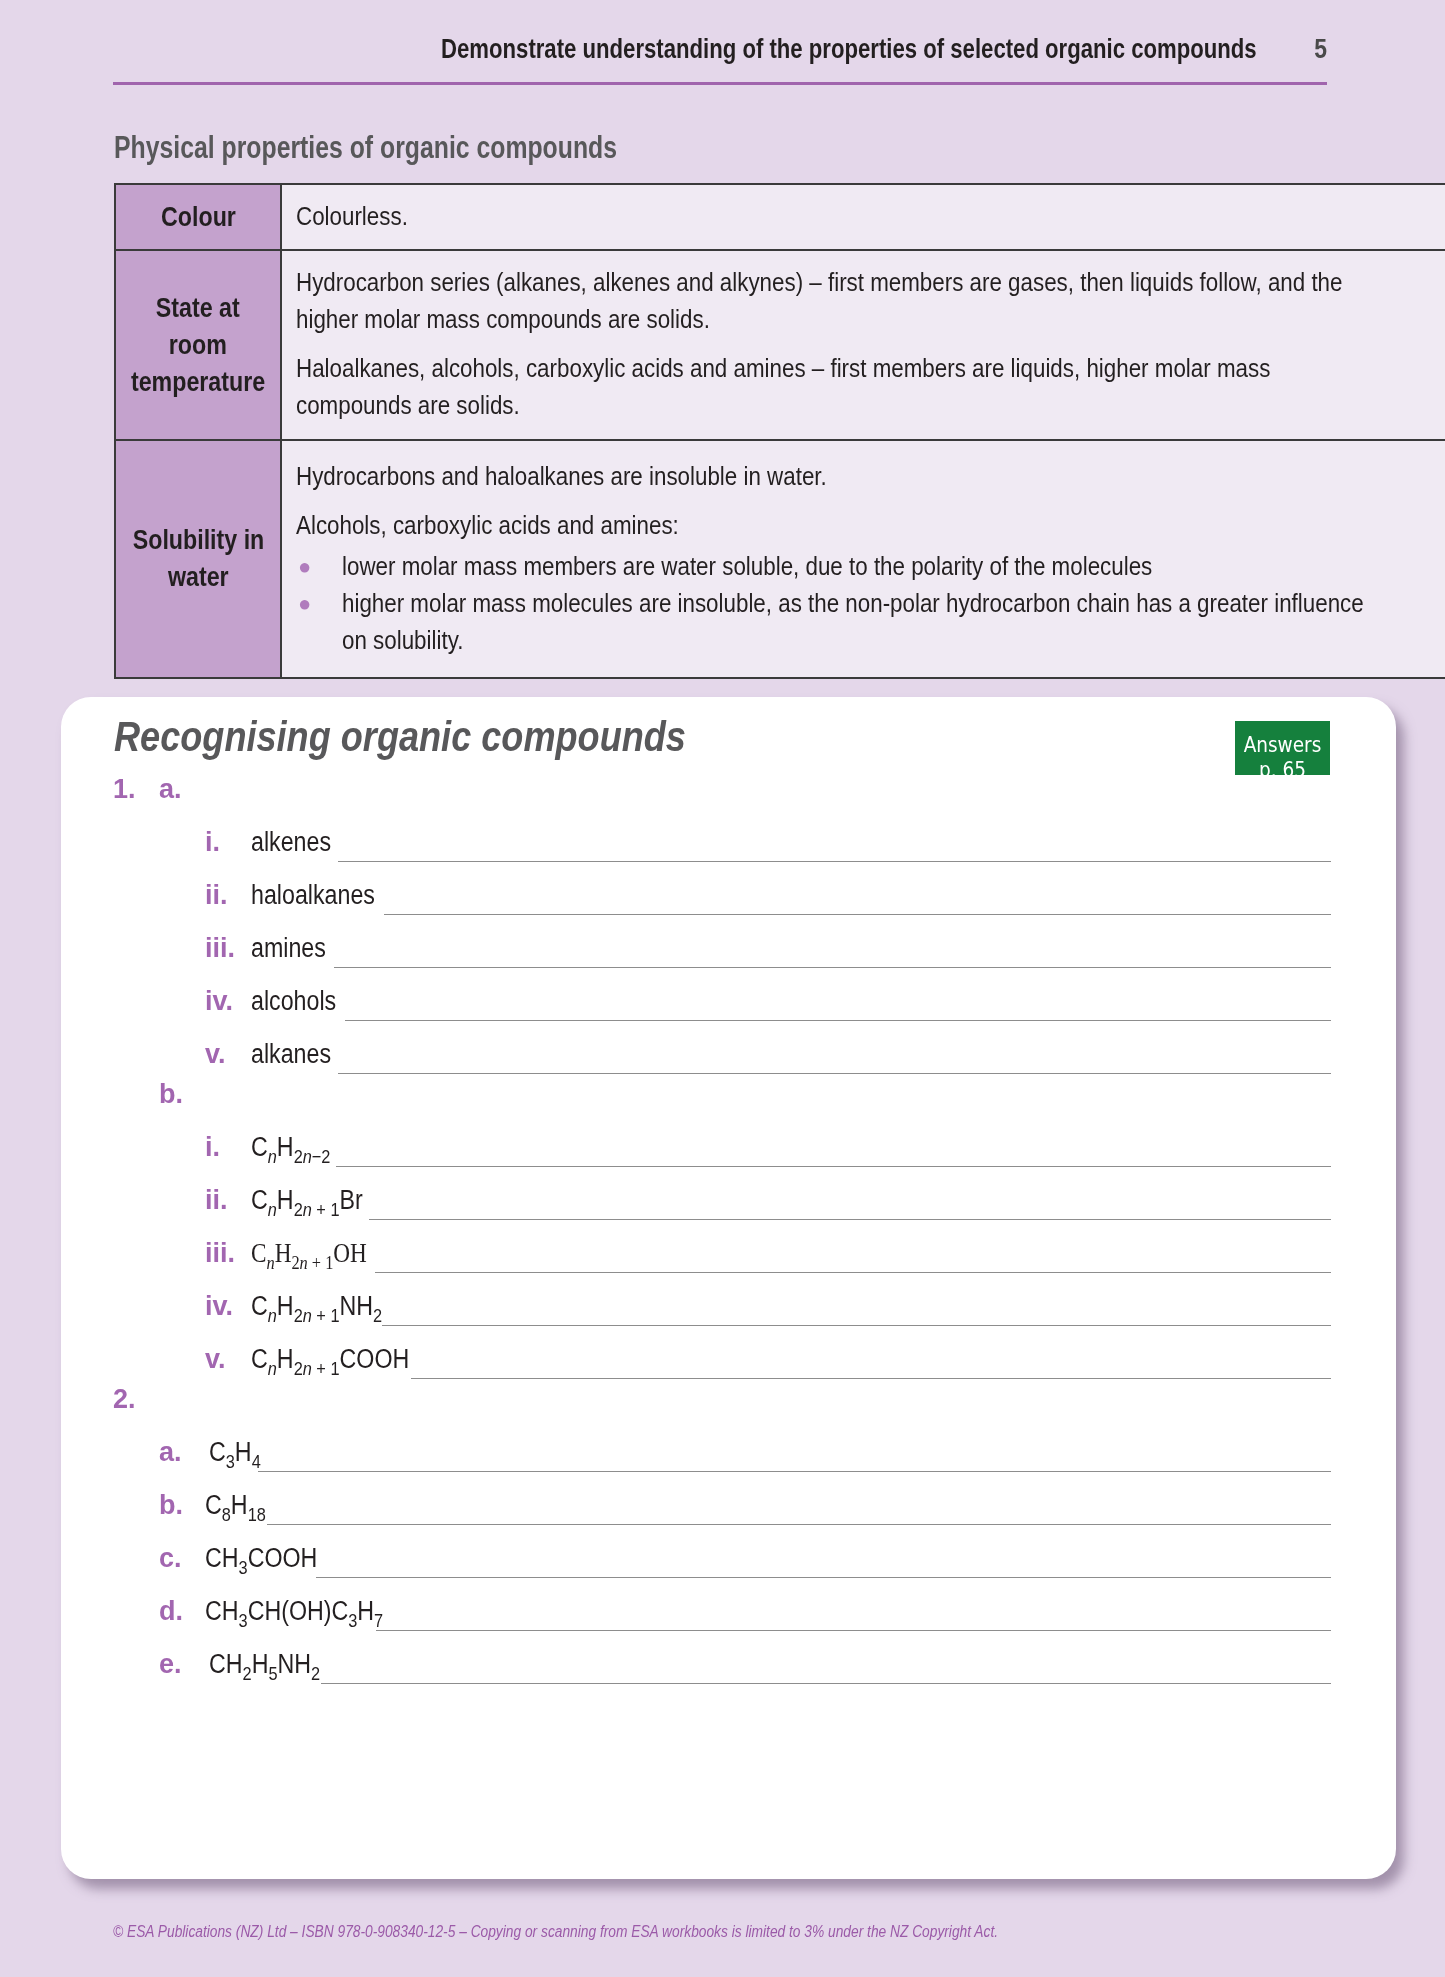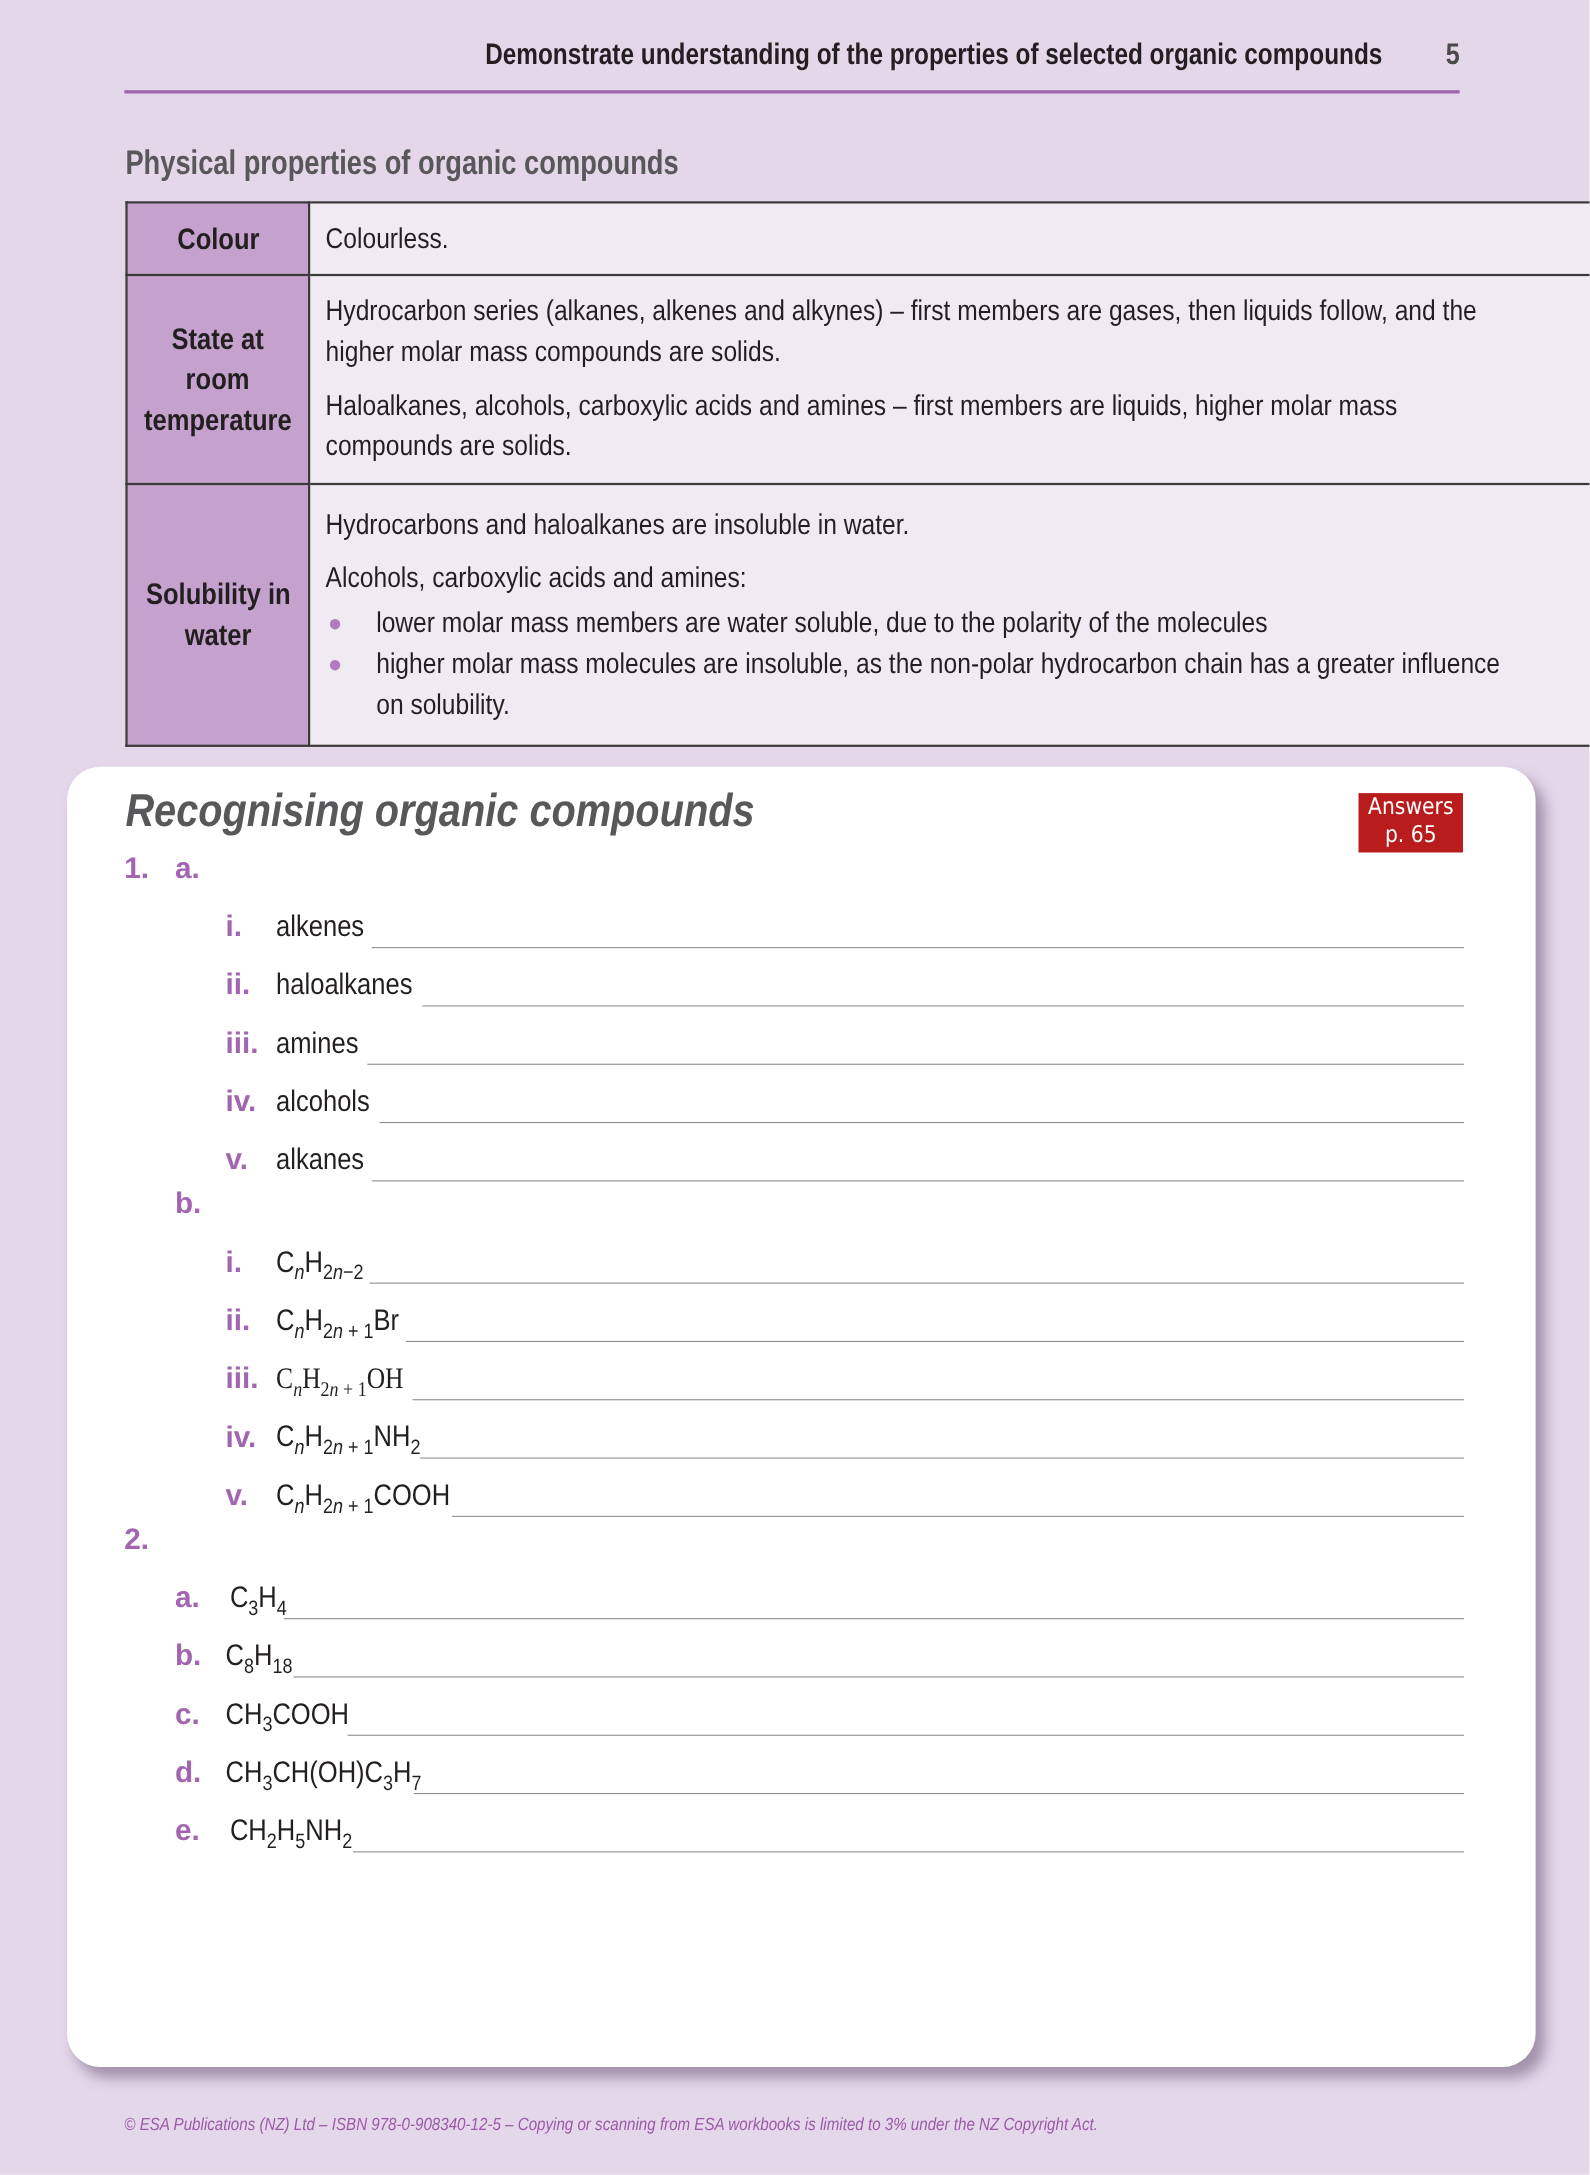--- a/index.html
+++ b/index.html
@@ -54,22 +54,22 @@
     position: absolute; left: 61px; top: 665px; width: 1335px; height: 1182px;
     background: #ffffff; border-radius: 30px;
     box-shadow: 8px 10px 12px rgba(110, 90, 120, 0.55);
     margin-top: 32px;
   }
   .card-title {
     position: absolute; left: 53px; top: 16px; font-size: 42px; font-weight: bold; font-style: italic;
     color: #58585a; transform: scaleX(0.86); transform-origin: left center; white-space: nowrap;
   }
   .answers-badge {
-    position: absolute; left: 1174px; top: 24px; width: 95px; height: 54px; background: #b91c1c;
-    color: #ffffff; text-align: center; font-size: 21px; line-height: 25px; padding-top: 0; box-sizing: border-box;
+    position: absolute; left: 1174px; top: 24px; width: 95px; height: 54px; background: #15803d;
+    color: #ffffff; text-align: center; font-size: 21px; line-height: 25px; padding-top: 12px; box-sizing: border-box;
     font-family: "DejaVu Sans", sans-serif;
   }
   .answers-badge span { display: block; transform: scaleX(0.88); }
 
   .q { position: absolute; font-size: 27px; white-space: nowrap; }
   .num { color: #a266b0; font-weight: bold; position: absolute; }
   .txt { position: absolute; }
   .line { position: absolute; height: 0; border-top: 1.5px solid #8d8d8d; }
   sub { font-size: 19px; vertical-align: -7px; line-height: 0; }
   i.n { font-style: italic; }

